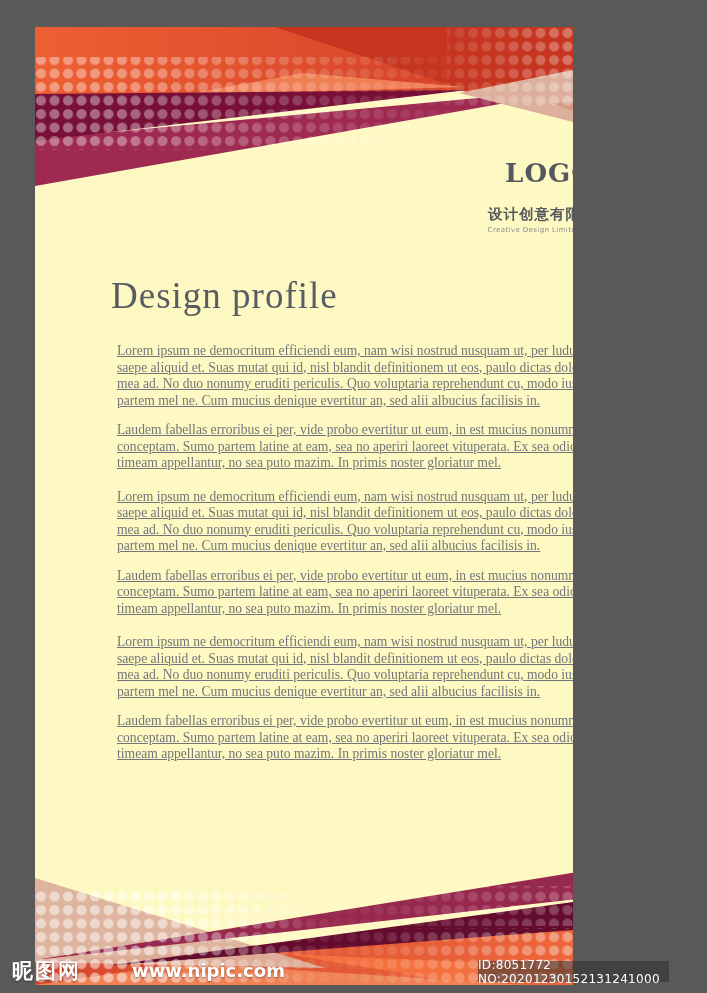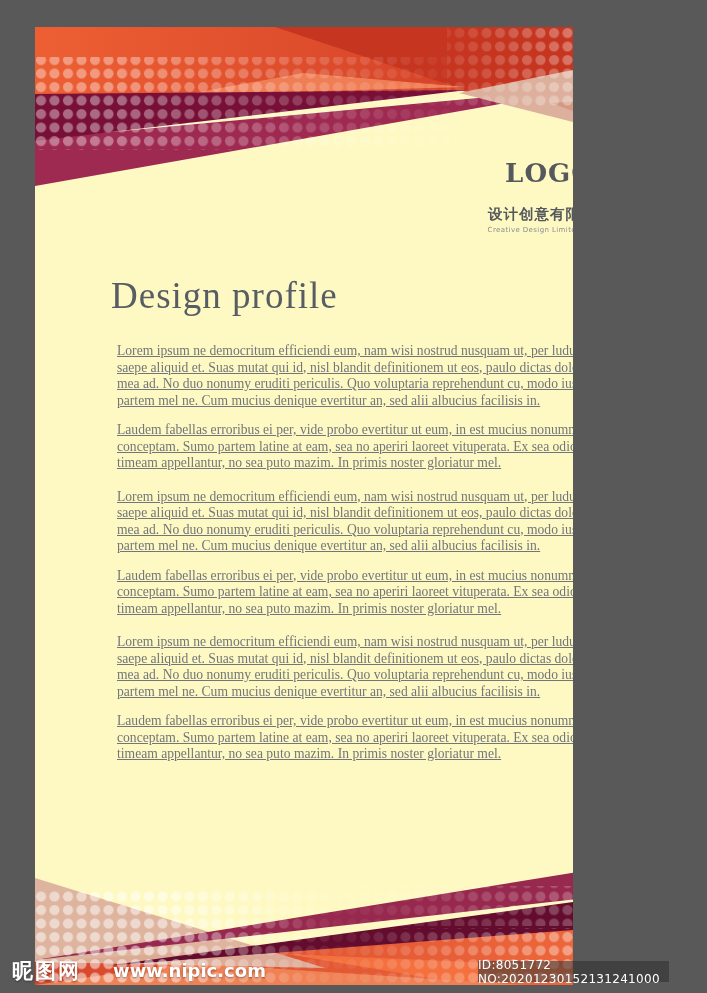--- a/index.html
+++ b/index.html
@@ -28,21 +28,21 @@
   .content{
     position:absolute;left:82px;top:316px;width:478px;
     font:400 13.6px/16.5px "Liberation Serif",serif;color:#72767a;
     text-align:left;
   }
   .content p{margin:0 0 13px 0;}
   .block{margin-bottom:17px;text-decoration:underline;}
 
   .wm{
     position:absolute;left:12px;top:957px;height:27px;
-    display:flex;align-items:center;gap:4px;color:#ffffff;white-space:nowrap;
+    display:flex;align-items:center;gap:23px;color:#ffffff;white-space:nowrap;
   }
   .wm-logo{font:700 21px "DejaVu Sans",sans-serif;letter-spacing:2px;text-shadow:0 1px 2px rgba(0,0,0,.4);}
   .wm-url{font:700 18px "DejaVu Sans",sans-serif;text-shadow:0 1px 2px rgba(0,0,0,.4);margin-left:28px;}
   .idbox{
     position:absolute;left:478px;top:961px;width:191px;height:21px;
     background:rgba(45,45,45,.55);
     display:flex;align-items:center;justify-content:center;
     font:400 12px "DejaVu Sans",sans-serif;color:#ffffff;letter-spacing:.3px;
   }
 </style>

